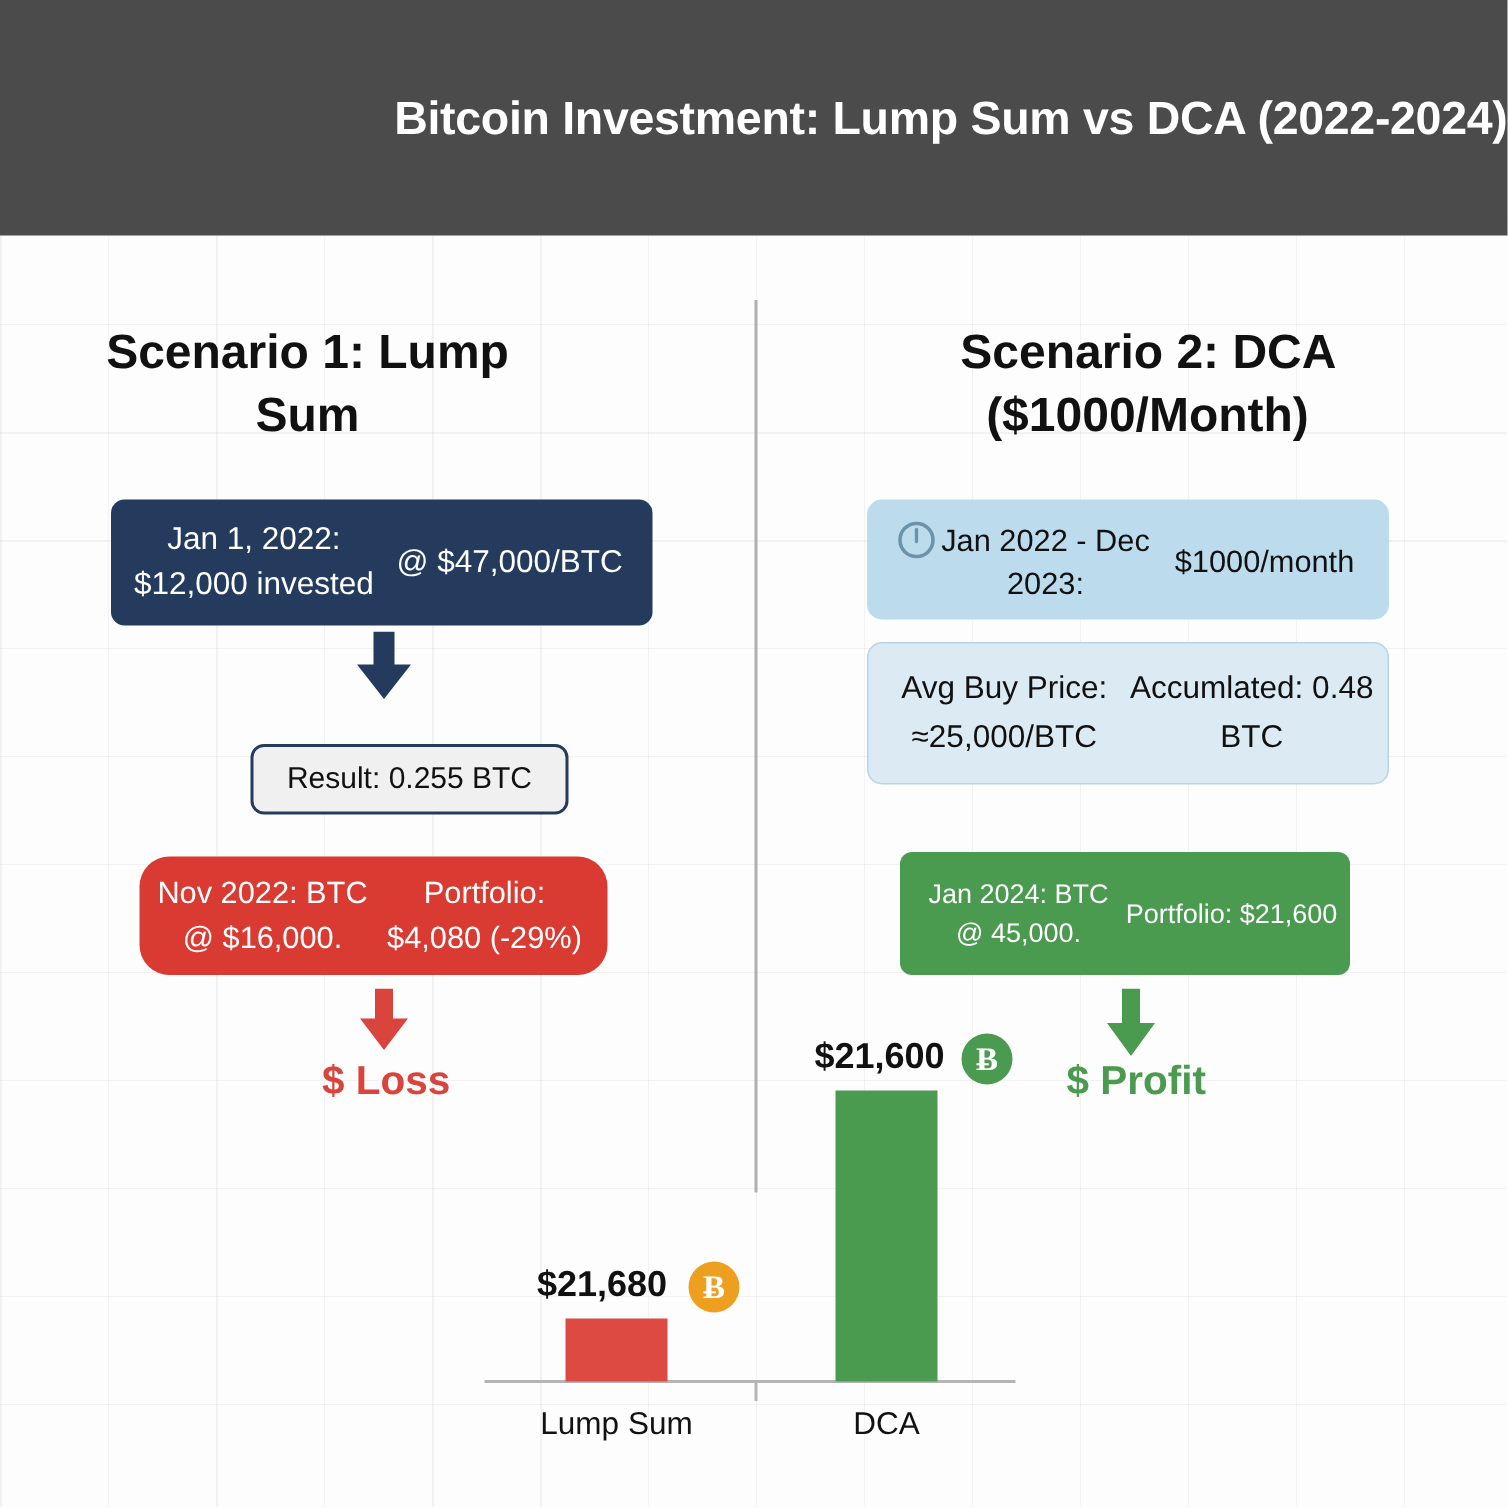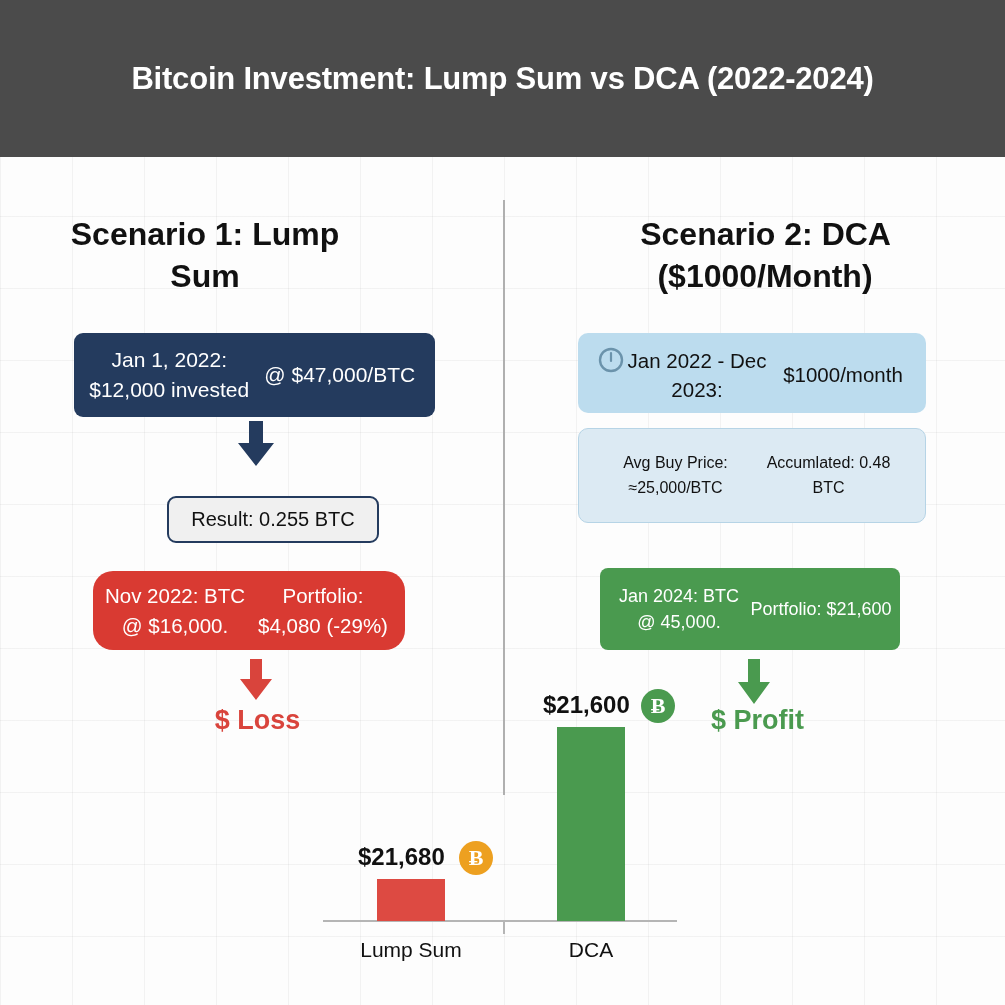--- a/index.html
+++ b/index.html
@@ -15,21 +15,21 @@
     background:
       repeating-linear-gradient(to right,  rgba(0,0,0,0.045) 0 1px, transparent 1px 72px),
       repeating-linear-gradient(to bottom, rgba(0,0,0,0.045) 0 1px, transparent 1px 72px),
       #fdfdfd;
   }
 
   
   .header{
     position:absolute;left:0;top:0;width:1005px;height:157px;
     background:#4b4b4b;
-    display:flex;align-items:center;justify-content:center;
+    display:flex;align-items:center;justify-content:flex-end;
     z-index:5;
   }
   .header h1{
     margin:0;color:#ffffff;font-size:31px;font-weight:bold;
     letter-spacing:-0.2px;text-align:center;
   }
 
   
   .divider{
     position:absolute;left:503px;top:200px;width:2px;height:595px;
@@ -71,22 +71,22 @@
   }
   .card-blue-1{
     left:578px;top:333px;width:348px;height:80px;
     background:#bcdcee;border-radius:10px;
     color:#111111;font-size:20.5px;line-height:1.42;
     padding:8px 10px 4px 46px;
   }
   .card-blue-2{
     left:578px;top:428px;width:348px;height:95px;
     background:#dceaf3;border:1px solid #b6d4e6;border-radius:10px;
-    color:#111111;font-size:16px;line-height:1.55;
-    padding:4px 20px;
+    color:#111111;font-size:21px;line-height:1.55;
+    padding:4px 8px;
   }
   .card-green{
     left:600px;top:568px;width:300px;height:82px;
     background:#4a9a4f;border-radius:8px;
     color:#ffffff;font-size:18px;line-height:1.45;
     padding:12px 8px;
   }
 
   
   .clock-icon{

